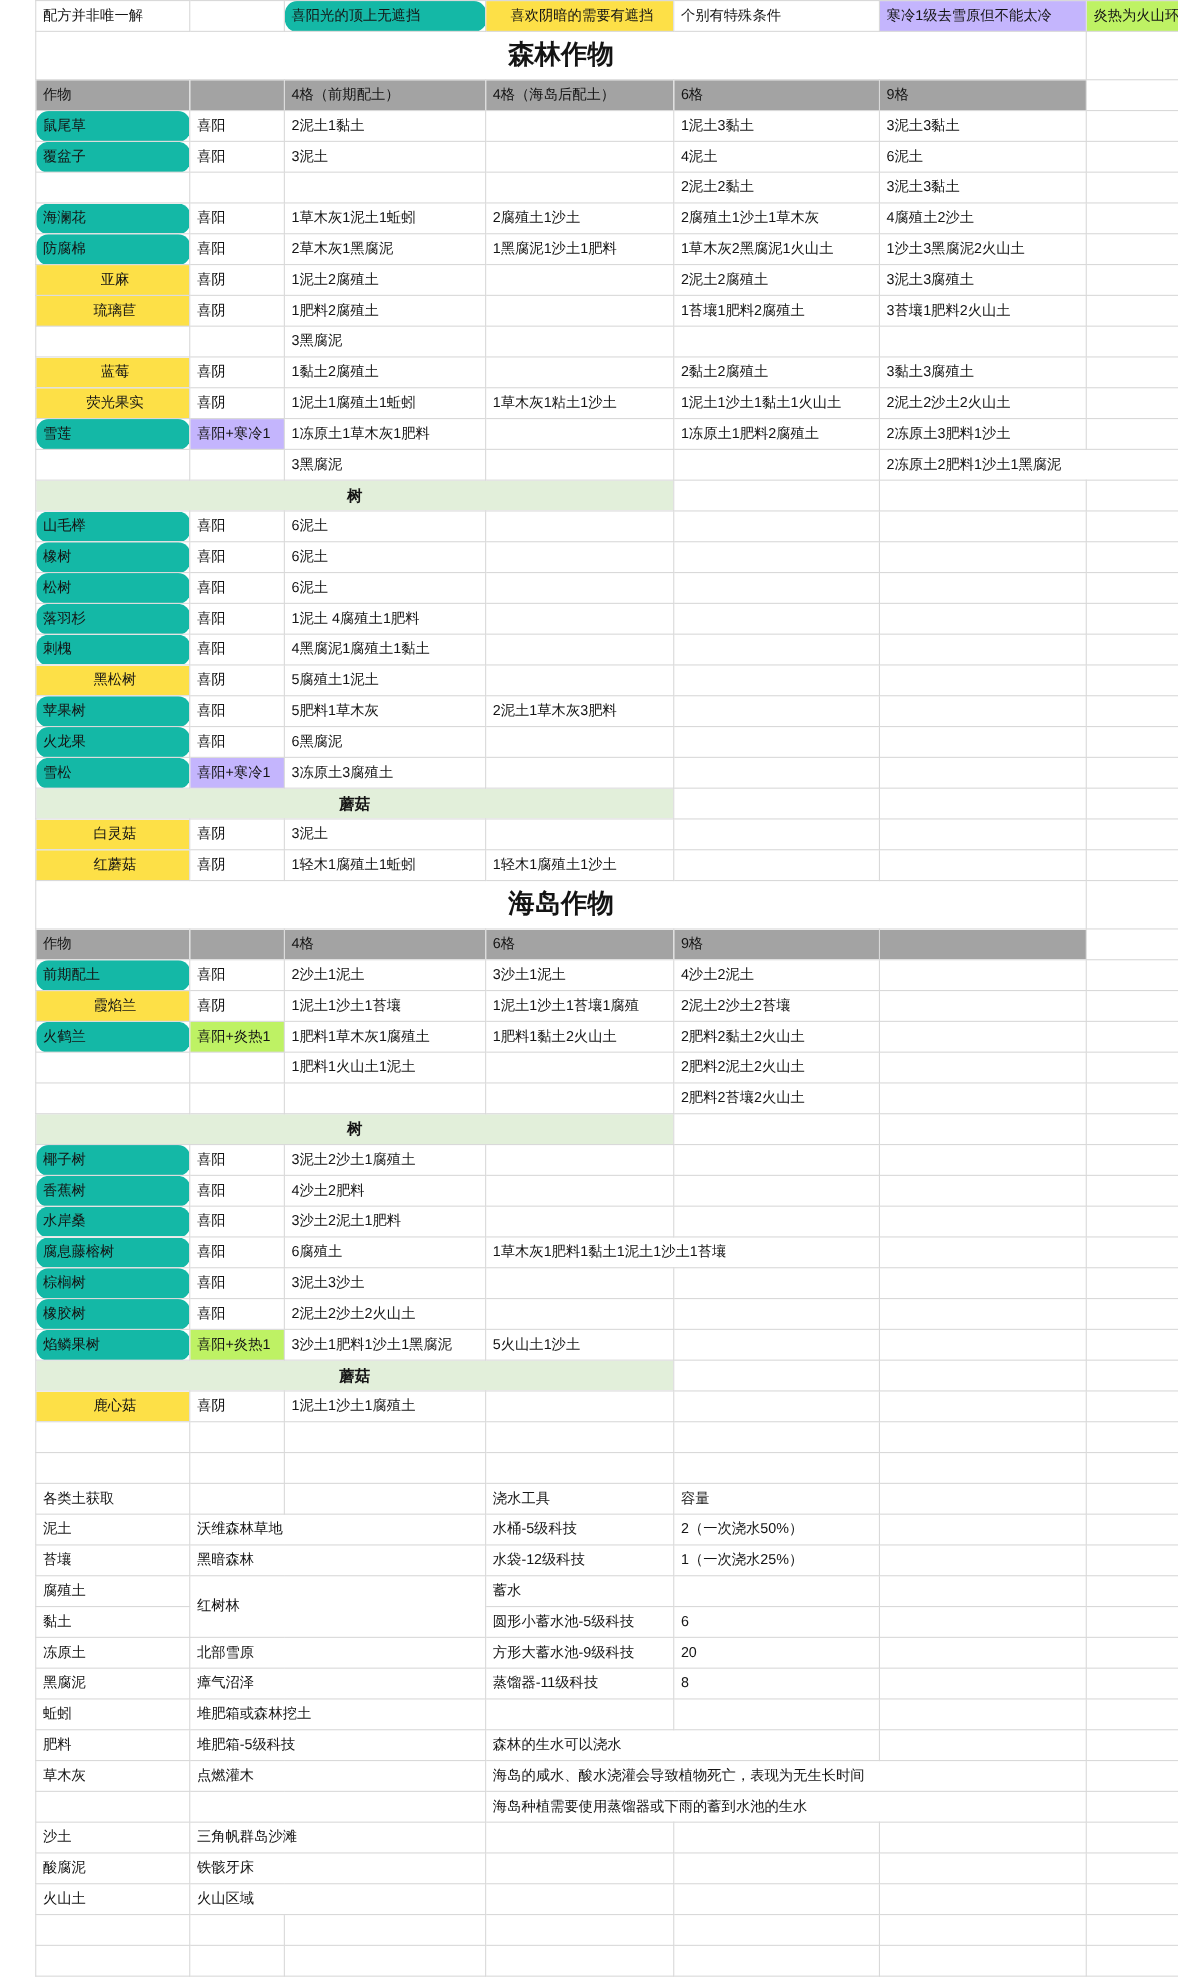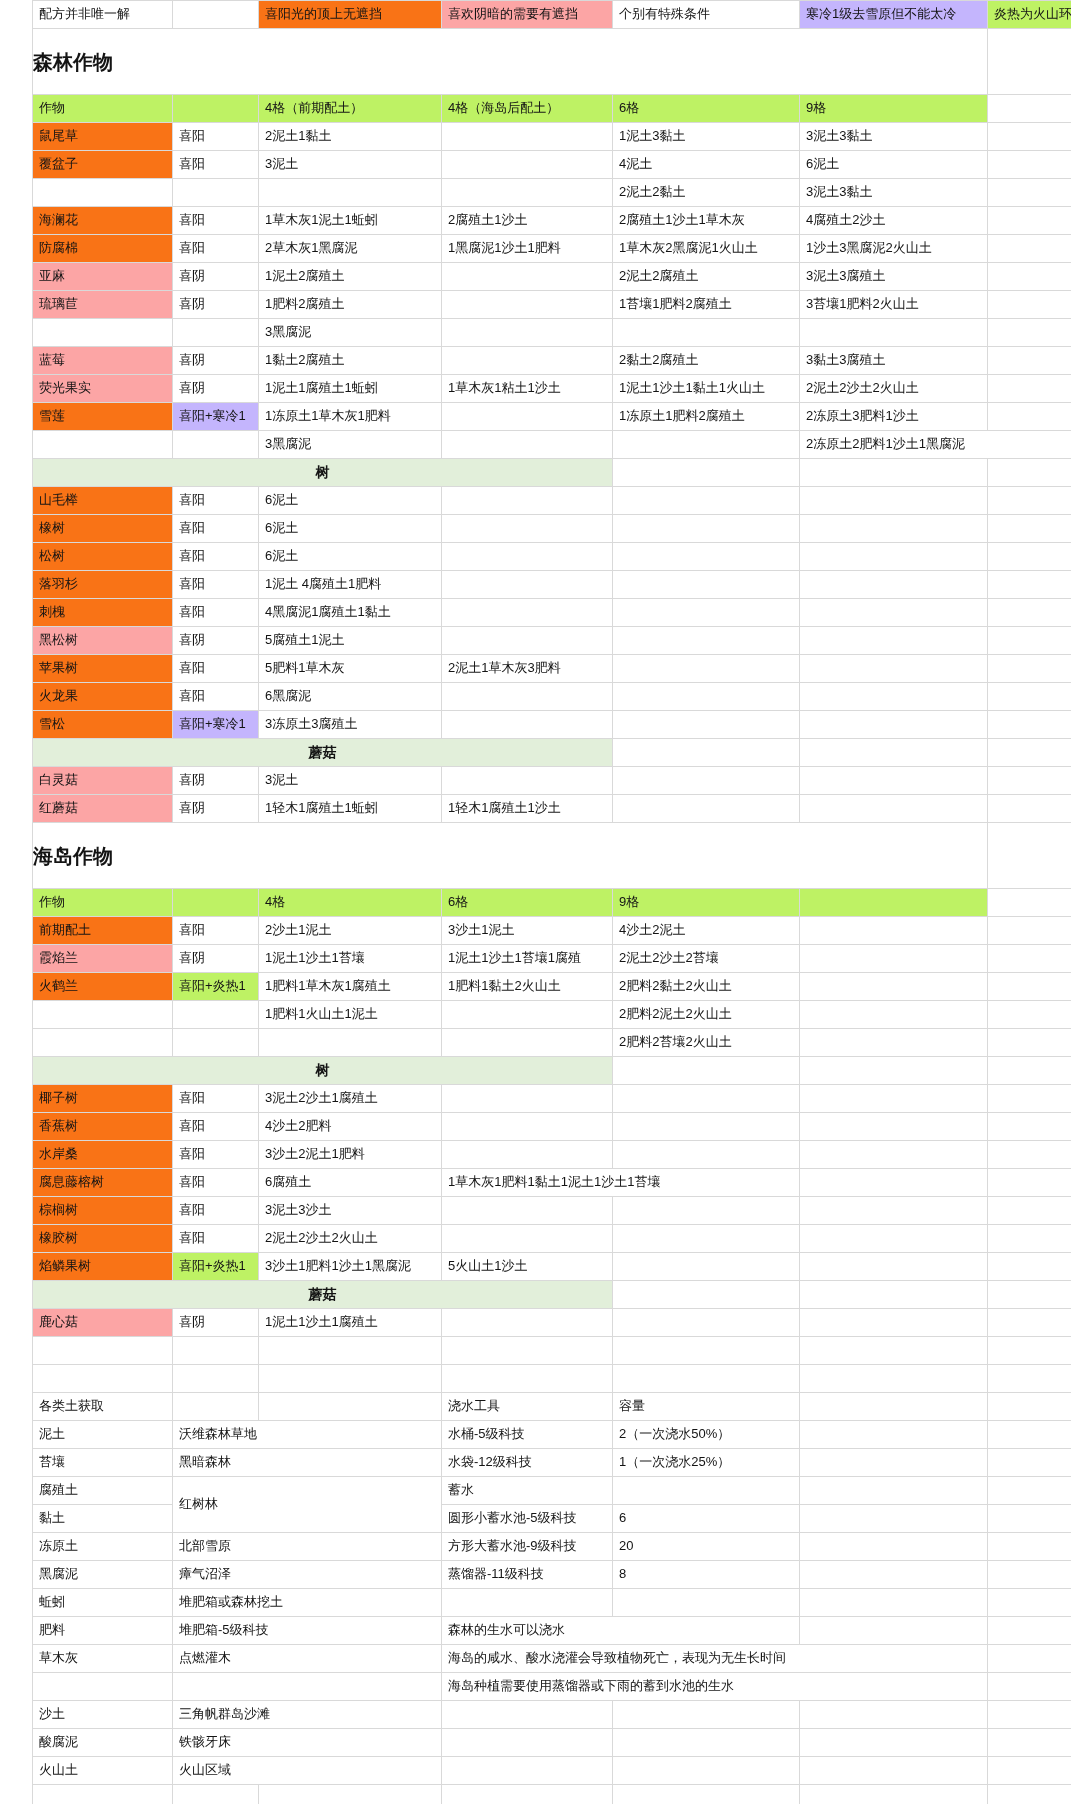--- a/index.html
+++ b/index.html
@@ -2,25 +2,25 @@
 <html><head>
 <meta charset="utf-8">
 <style>
   html,body{margin:0;padding:0;background:#ffffff;}
   body{width:1071px;height:1804px;overflow:hidden;
        font-family:"Liberation Sans","DejaVu Sans",sans-serif;}
   table{border-collapse:collapse;table-layout:fixed;width:1071px;margin-left:32px;}
   td{height:28px;padding:0 2px 0 6px;font-size:13px;line-height:1.1;color:#141414;
      border:1px solid #d9d9d9;white-space:nowrap;overflow:hidden;vertical-align:middle;
      box-sizing:border-box;}
-  tr.title-row td{height:66px;font-size:20px;font-weight:bold;text-align:left;padding:0;}
+  tr.title-row td{height:44px;font-size:24px;font-weight:bold;text-align:center;padding:0;}
   td.sec{background:#e2efda;font-weight:bold;text-align:center;font-size:14px;padding:0;}
-  td.green{background:#bef264;}
-  td.y{background:#f97316;}
-  td.b{background:#fca5a5;}
+  td.green{background:#a3a3a3;}
+  td.y{background:#14b8a6;border-radius:11px;}
+  td.b{background:#fde047;text-align:center;}
   td.cold{background:#c4b5fd;}
   td.hot{background:#bef264;}
 </style>
 </head>
 <body>
 
 <table id="sheet">
   <colgroup>
     <col style="width:140px">
       <col style="width:86px">

